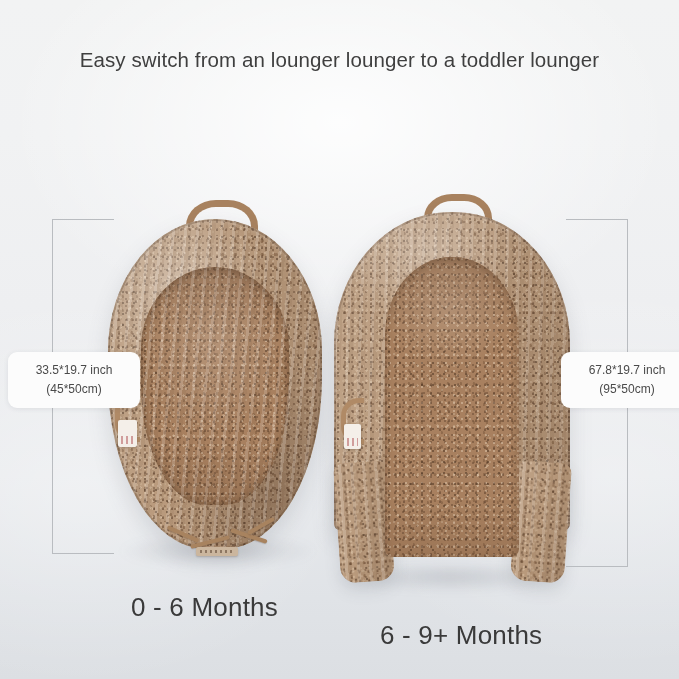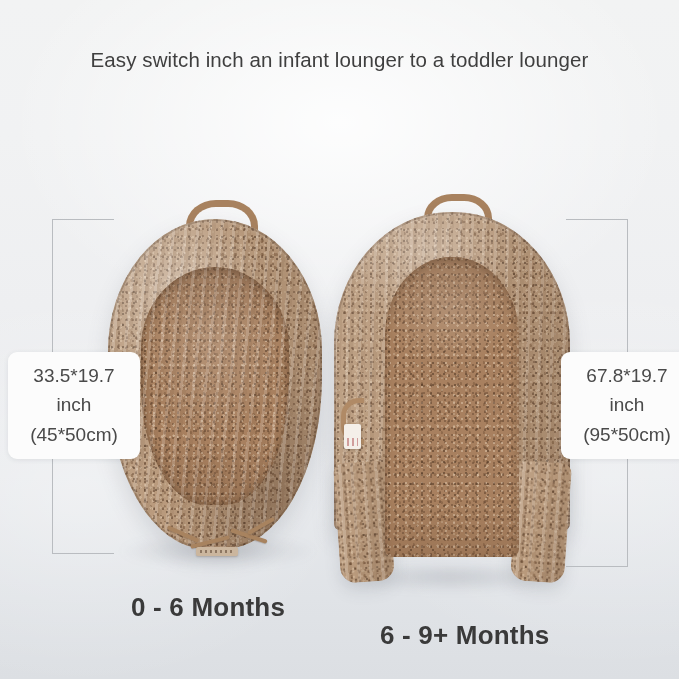--- a/index.html
+++ b/index.html
@@ -90,34 +90,34 @@
 
   
   .badge {
     position: absolute;
     z-index: 7;
     background: #fcfcfc;
     border-radius: 9px;
     padding: 9px 11px 10px 11px;
     text-align: center;
     color: #4a4a4a;
-    font-size: 19px;
+    font-size: 12px;
     line-height: 1.55;
     box-shadow: 0 1px 5px rgba(60,65,75,0.10);
   }
   .badge-left  { left: 8px;   top: 352px; width: 110px; }
   .badge-right { left: 561px; top: 352px; width: 110px; }
   .badge .l2 { display: block; }
 
   
   .caption {
     position: absolute;
     z-index: 7;
     font-size: 26px;
-    font-weight: 700;
+    font-weight: 400;
     color: #3a3a3a;
     letter-spacing: 0.2px;
     white-space: nowrap;
   }
   .caption-left  { left: 131px; top: 592px; }
   .caption-right { left: 380px; top: 620px; }
 
   
   .product { position: absolute; z-index: 3; }
 
@@ -369,21 +369,21 @@
   }
   .floor-l { left: 120px; top: 534px; width: 196px; height: 34px; }
   .floor-r { left: 336px; top: 562px; width: 230px; height: 30px; }
 </style>
 </head>
 <body>
 
 <div id="stage">
 
   <div class="head">
-    <p class="subtitle">Easy switch inch an infant lounger to a toddler lounger</p>
+    <p class="subtitle">Easy switch from an lounger lounger to a toddler lounger</p>
   </div>
 
   <div class="bracket bracket-left">
     <div class="vline"></div>
     <div class="arm arm-top"></div>
     <div class="arm arm-bottom"></div>
   </div>
   <div class="bracket bracket-right">
     <div class="vline"></div>
     <div class="arm arm-top"></div>

